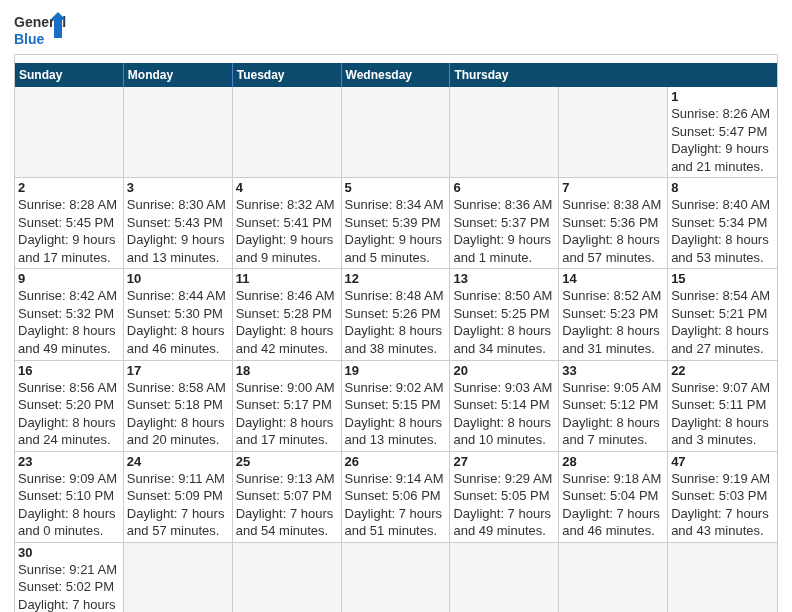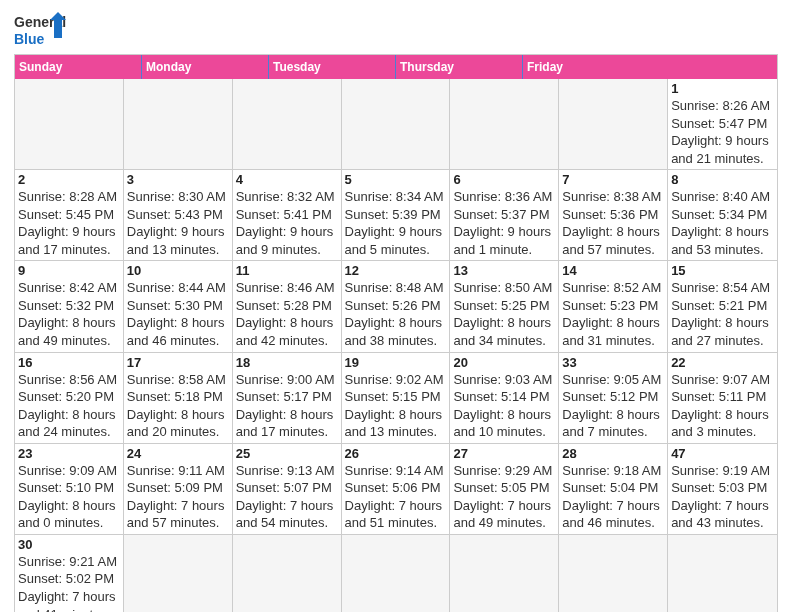--- a/index.html
+++ b/index.html
@@ -43,22 +43,23 @@
       color: #555;
     }
     .calendar {
       flex: 1;
       display: flex;
       flex-direction: column;
       border: 1px solid #ccc;
     }
     .cal-header {
       display: grid;
-      grid-template-columns: repeat(6, 1fr);
-      background: #ec4899;
+      grid-template-columns: repeat(7, 1fr);
+      background: #0c4a6e;
+      margin-top: 8px;
     }
     .cal-header-cell {
       color: #fff;
       font-size: 12px;
       font-weight: bold;
       padding: 5px 4px;
       text-align: left;
       border-right: 1px solid #4a7fd4;
     }
     .cal-header-cell:last-child { border-right: none; }
@@ -109,22 +110,22 @@
       <div class="month-title"></div>
       <div class="location"></div>
     </div>
   </div>
 
   <div class="calendar">
     <div class="cal-header">
     <div class="cal-header-cell">Sunday</div>
         <div class="cal-header-cell">Monday</div>
         <div class="cal-header-cell">Tuesday</div>
+        <div class="cal-header-cell">Wednesday</div>
         <div class="cal-header-cell">Thursday</div>
-        <div class="cal-header-cell">Friday</div>
       </div>
     <div class="cal-body">
     <div class="cal-cell empty"></div>
         <div class="cal-cell empty"></div>
         <div class="cal-cell empty"></div>
         <div class="cal-cell empty"></div>
         <div class="cal-cell empty"></div>
         <div class="cal-cell empty"></div>
         <div class="cal-cell"><span class="day-number">1</span><div class="cell-text">Sunrise: 8:26 AM
 Sunset: 5:47 PM

